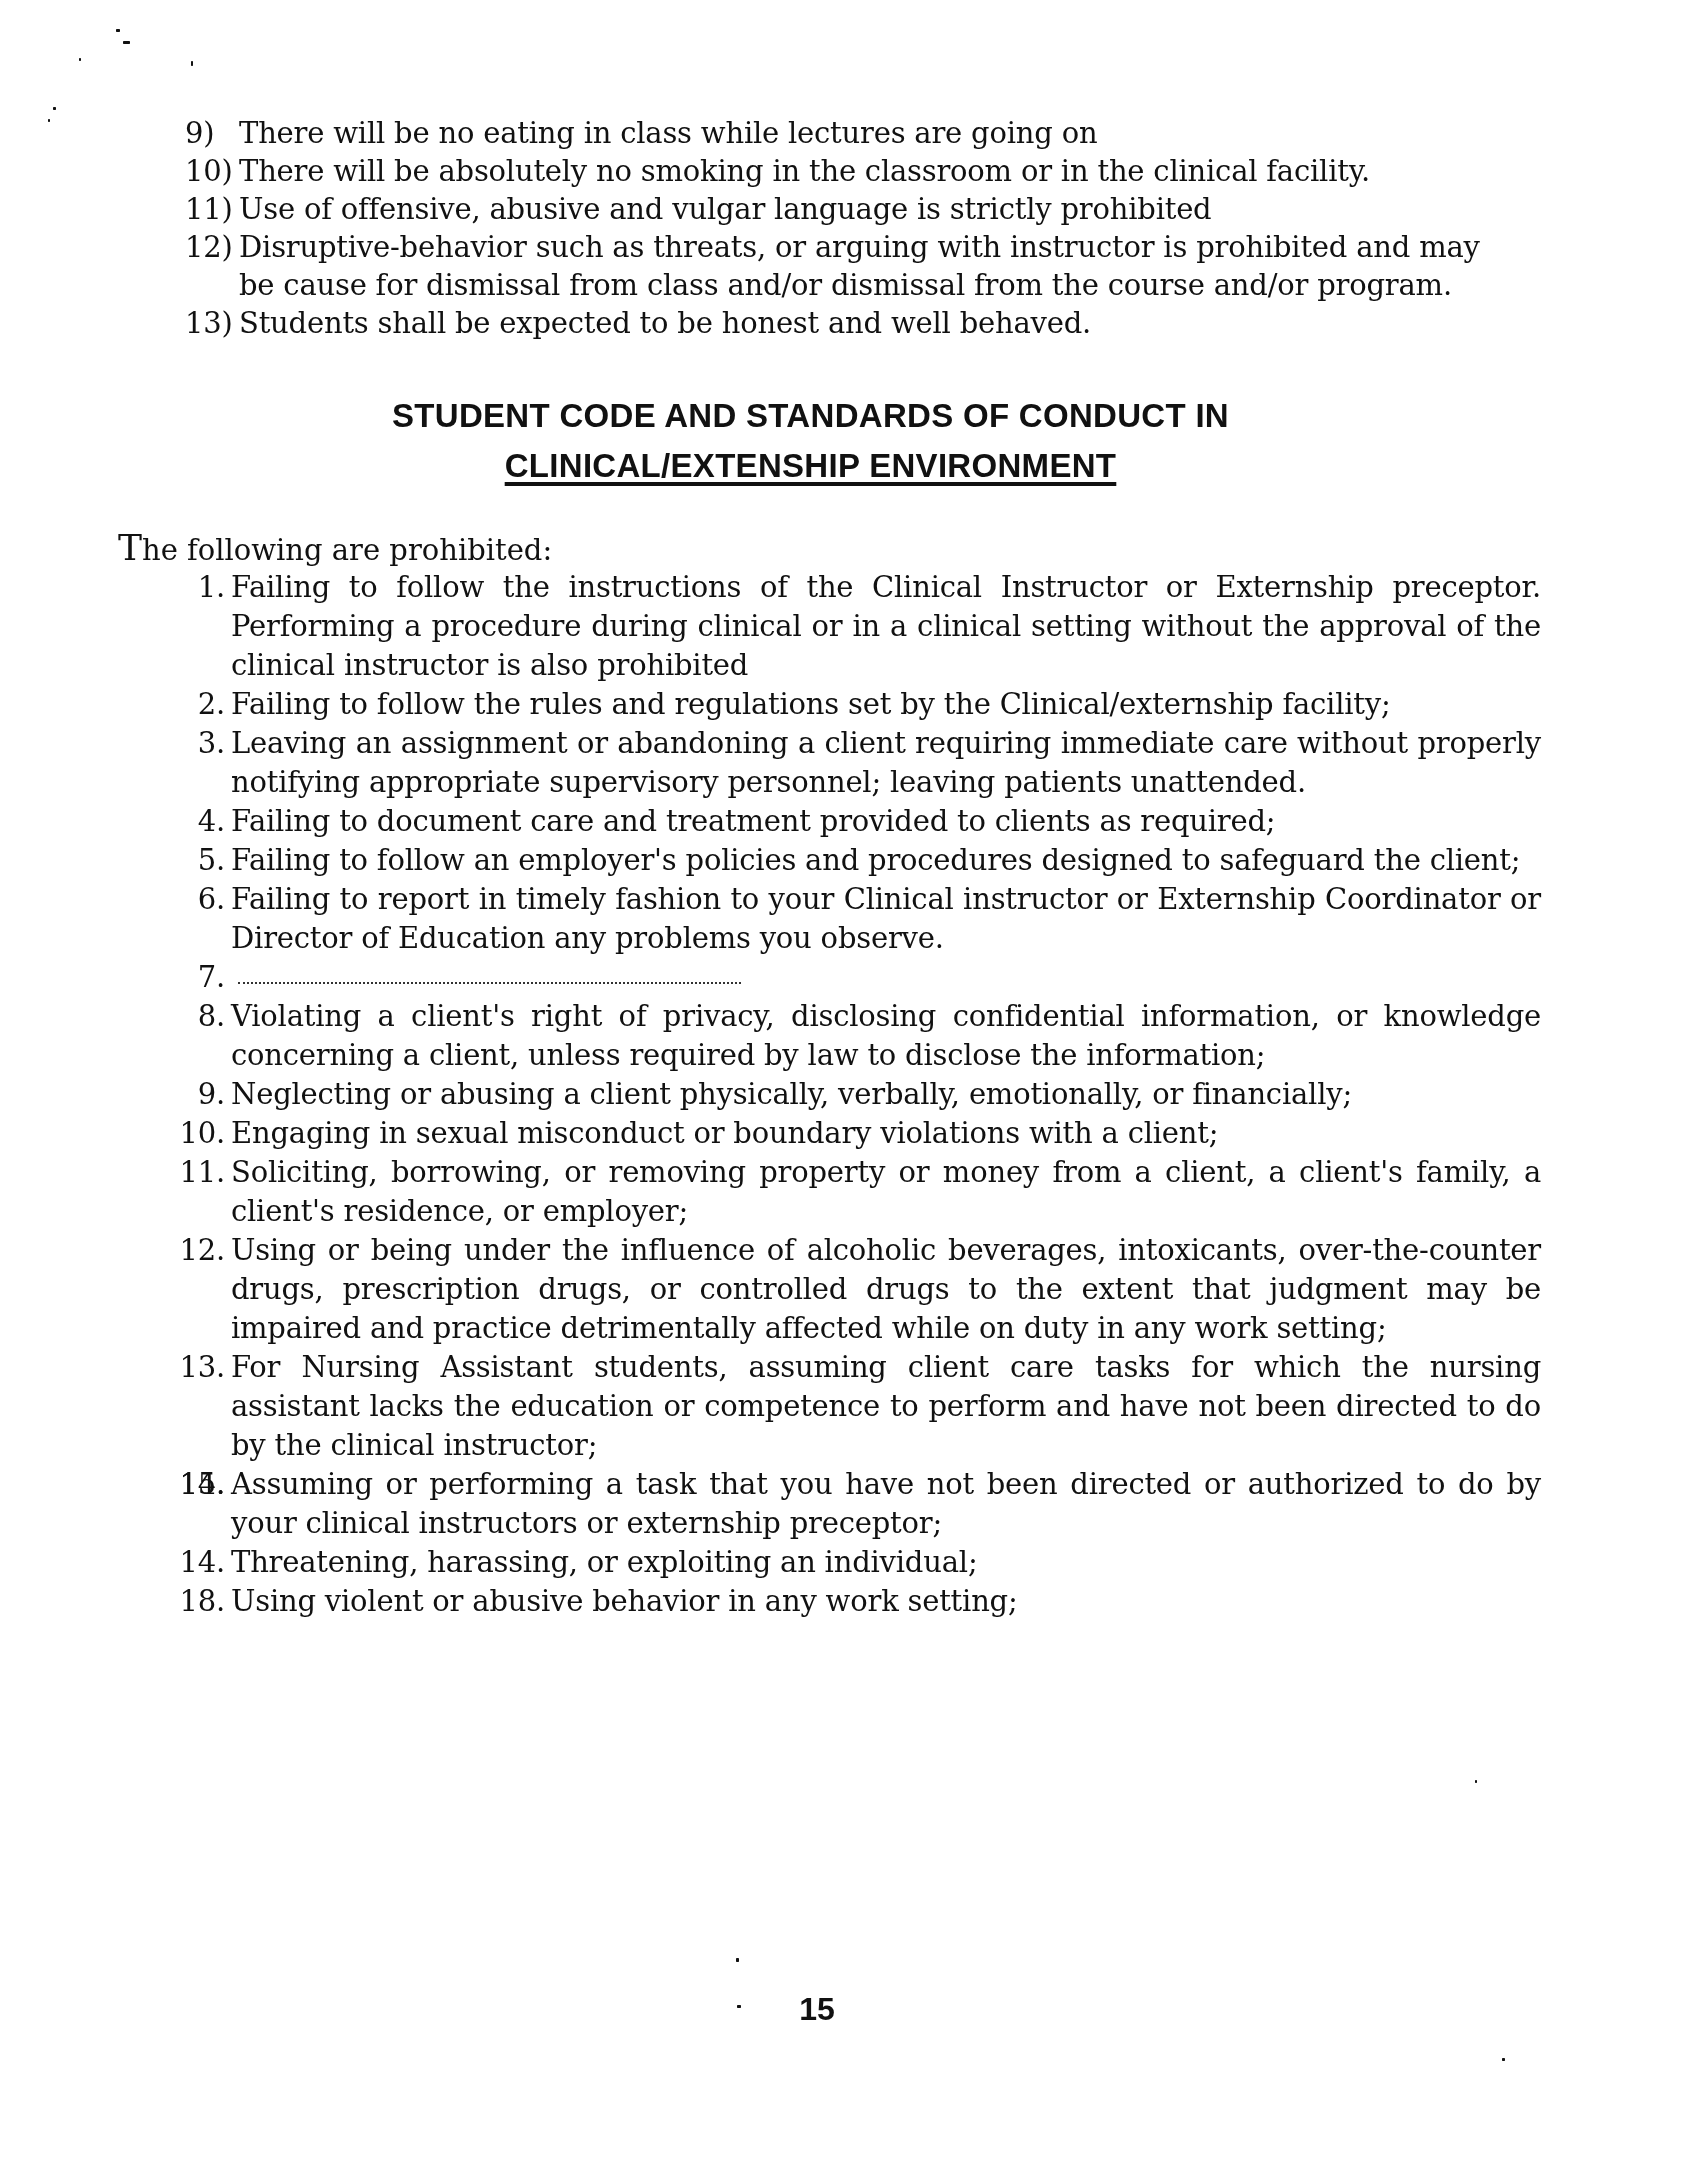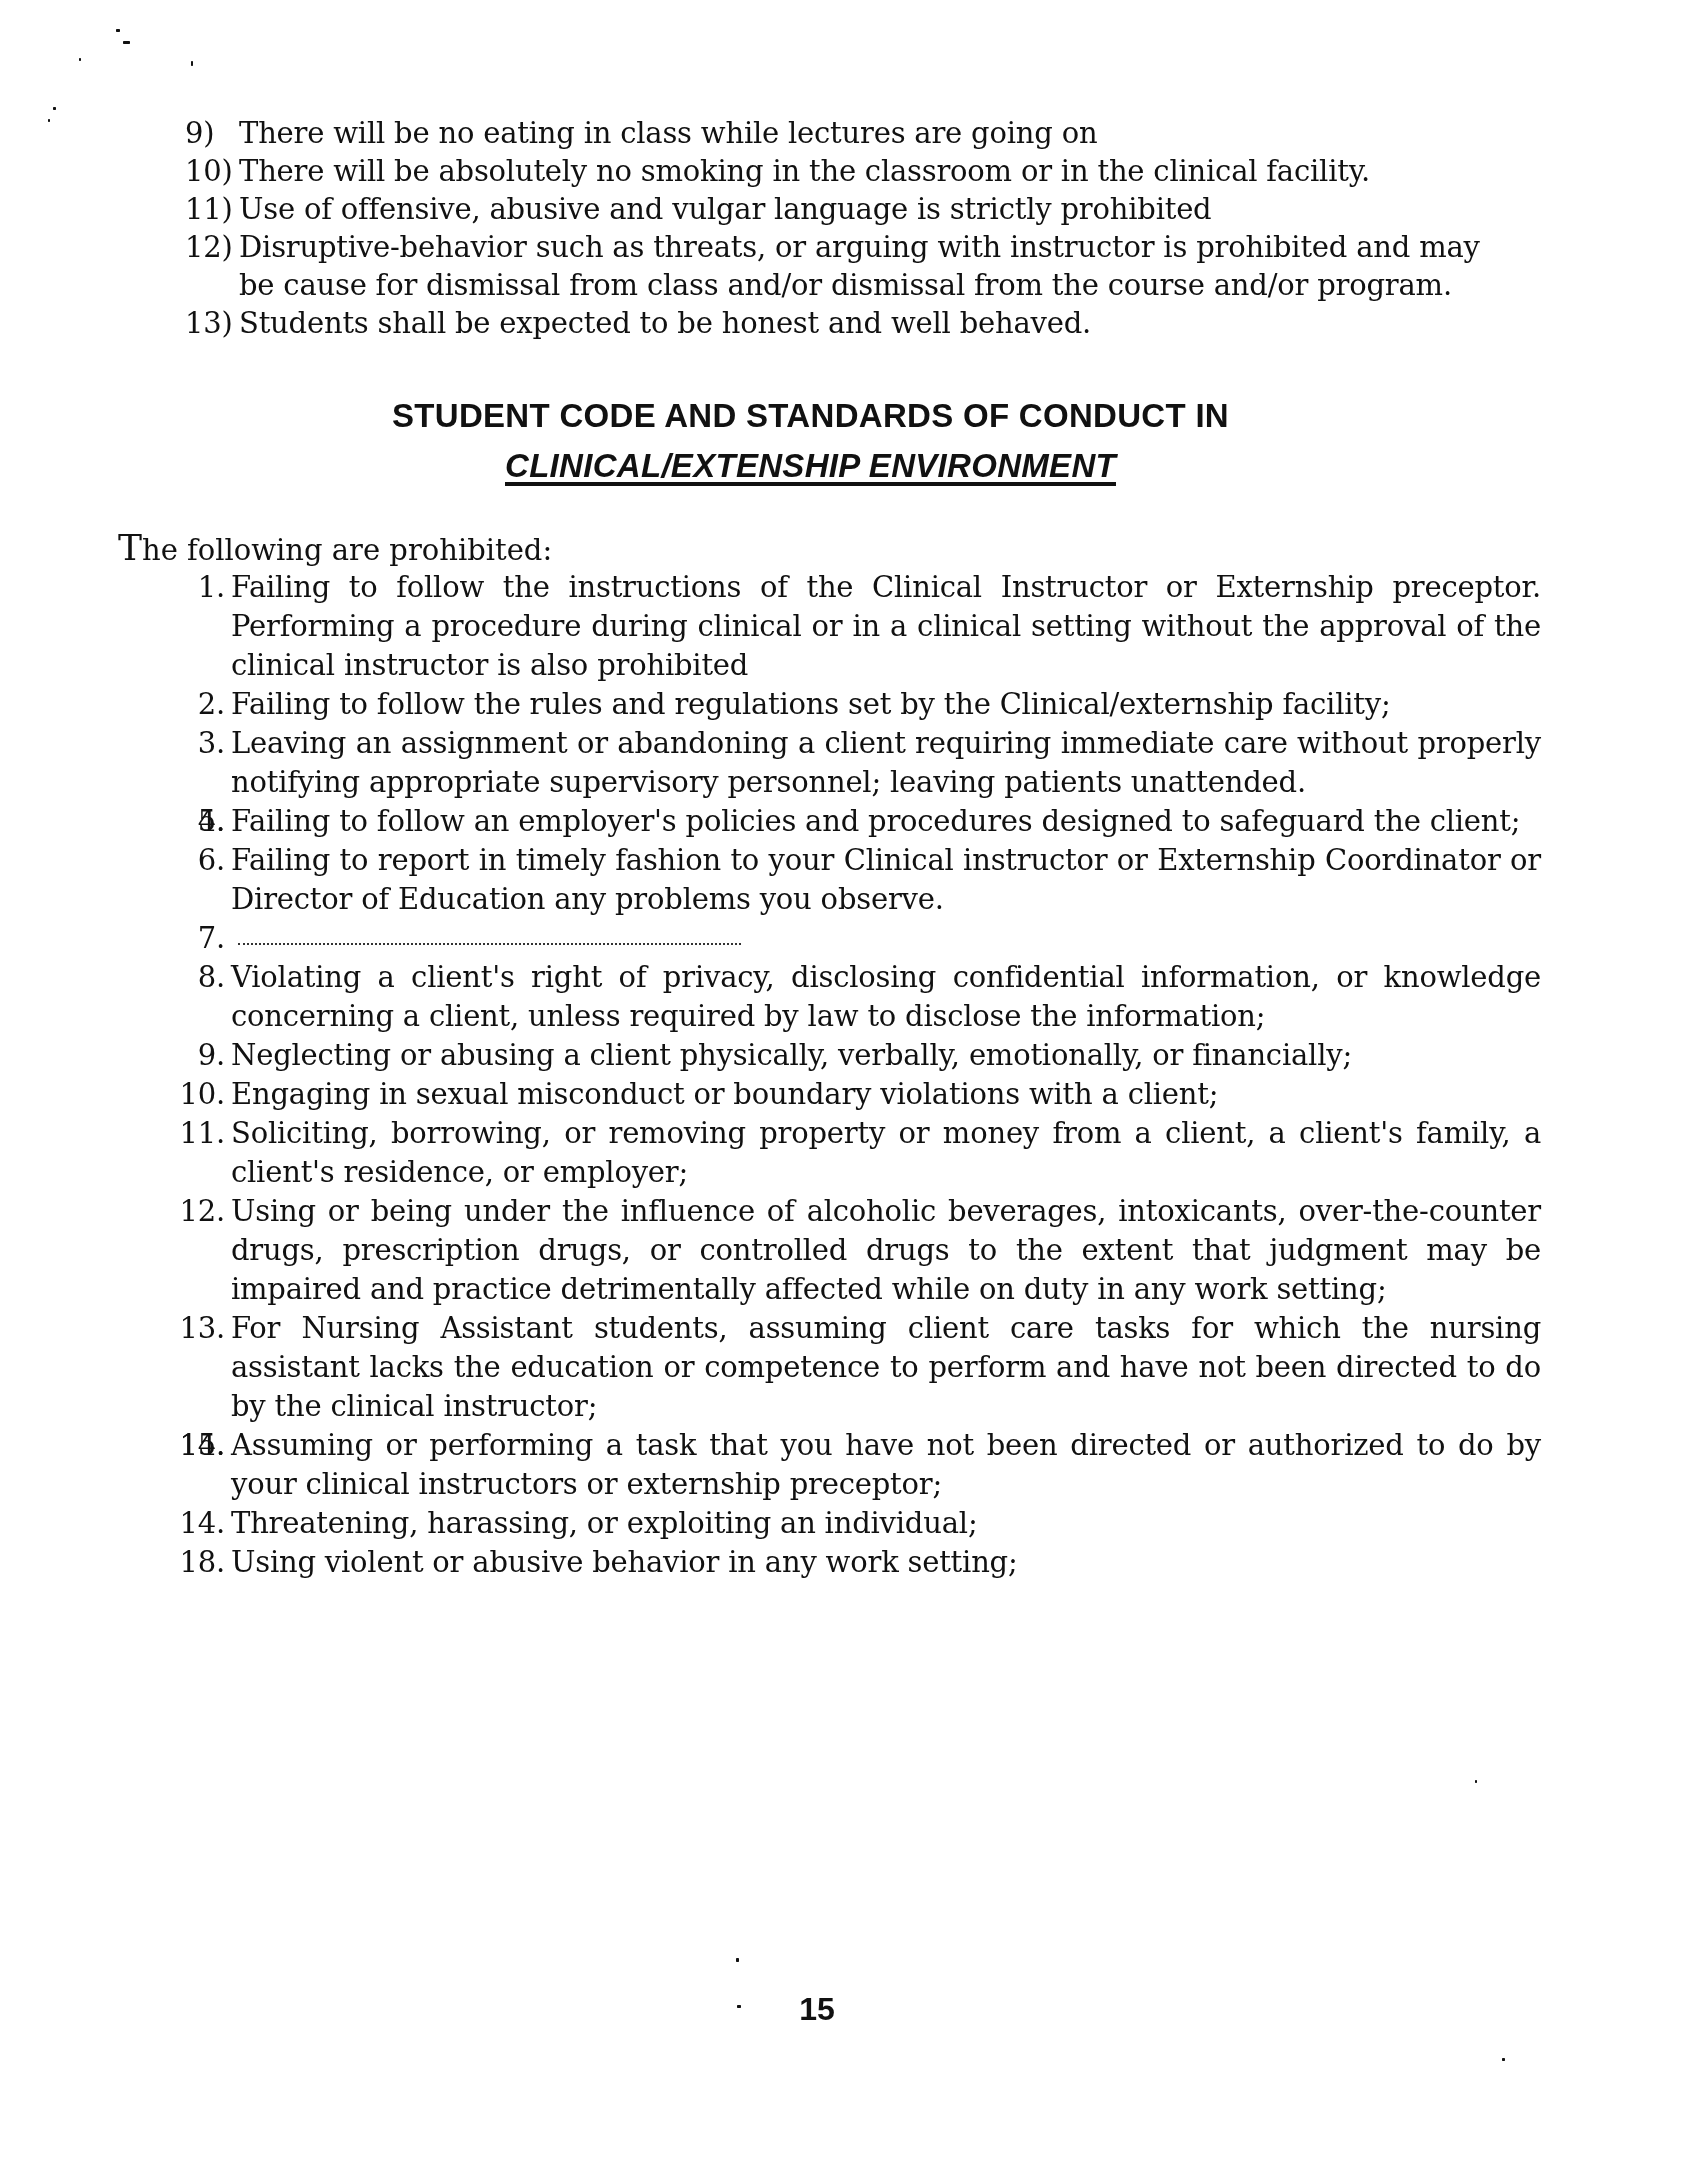--- a/index.html
+++ b/index.html
@@ -15,21 +15,21 @@
   }
   .rule { position: relative; padding-left: 54px; }
   .rule .num { position: absolute; left: 0; top: 0; }
   .heading {
     position: absolute; left: 0; width: 1687px; text-align: center;
     font-family: "Liberation Sans", "DejaVu Sans", sans-serif; font-weight: bold;
     font-size: 33px; letter-spacing: 0.3px;
   }
   .heading.l1 { top: 397px; margin-left: -33px; }
   .heading.l2 { top: 447px; margin-left: -33px; }
-  .heading.l2 span { text-decoration: underline; text-decoration-thickness: 4px; text-underline-offset: 5.3px; font-style: italic; }
+  .heading.l2 span { text-decoration: underline; text-decoration-thickness: 4px; text-underline-offset: 5.3px; }
   .intro {
     position: absolute; left: 118px; top: 529px;
     font-size: 29px; line-height: 38px; text-align: right;
   }
   .intro .big-t { font-size: 36px; }
   .items {
     position: absolute; left: 132px; top: 568px; width: 1409px;
     font-size: 29px; line-height: 39px; letter-spacing: -0.2px;
   }
   .item { position: relative; padding-left: 99px; text-align: justify; text-align-last: left; }
@@ -71,21 +71,21 @@
 
   <div class="heading l1">STUDENT CODE AND STANDARDS OF CONDUCT IN</div>
   <div class="heading l2"><span>CLINICAL/EXTENSHIP ENVIRONMENT</span></div>
 
   <div class="intro"><span class="big-t">T</span><span>he following are prohibited:</span></div>
 
   <div class="items">
     <div class="item"><span class="num">1.</span><span>Failing to follow the instructions of the Clinical Instructor or Externship preceptor. Performing a procedure during clinical or in a clinical setting without the approval of the clinical instructor is also prohibited</span></div>
     <div class="item"><span class="num">2.</span><span>Failing to follow the rules and regulations set by the Clinical/externship facility;</span></div>
     <div class="item"><span class="num">3.</span><span>Leaving an assignment or abandoning a client requiring immediate care without properly notifying appropriate supervisory personnel; leaving patients unattended.</span></div>
-    <div class="item"><span class="num">4.</span></div>
+    <div class="item"><span class="num">4.</span><span>Failing to document care and treatment provided to clients as required;</span></div>
     <div class="item"><span class="num">5.</span><span>Failing to follow an employer's policies and procedures designed to safeguard the client;</span></div>
     <div class="item"><span class="num">6.</span><span>Failing to report in timely fashion to your Clinical instructor or Externship Coordinator or Director of Education any problems you observe.</span></div>
     <div class="item dotted"><span class="num">7.</span><span class="dots"></span></div>
     <div class="item"><span class="num">8.</span><span>Violating a client's right of privacy, disclosing confidential information, or knowledge concerning a client, unless required by law to disclose the information;</span></div>
     <div class="item"><span class="num">9.</span><span>Neglecting or abusing a client physically, verbally, emotionally, or financially;</span></div>
     <div class="item"><span class="num">10.</span><span>Engaging in sexual misconduct or boundary violations with a client;</span></div>
     <div class="item"><span class="num">11.</span><span>Soliciting, borrowing, or removing property or money from a client, a client's family, a client's residence, or employer;</span></div>
     <div class="item"><span class="num">12.</span><span>Using or being under the influence of alcoholic beverages, intoxicants, over-the-counter drugs, prescription drugs, or controlled drugs to the extent that judgment may be impaired and practice detrimentally affected while on duty in any work setting;</span></div>
     <div class="item"><span class="num">13.</span><span>For Nursing Assistant students, assuming client care tasks for which the nursing assistant lacks the education or competence to perform and have not been directed to do by the clinical instructor;</span></div>
     <div class="item"><span class="num">14.</span></div>

